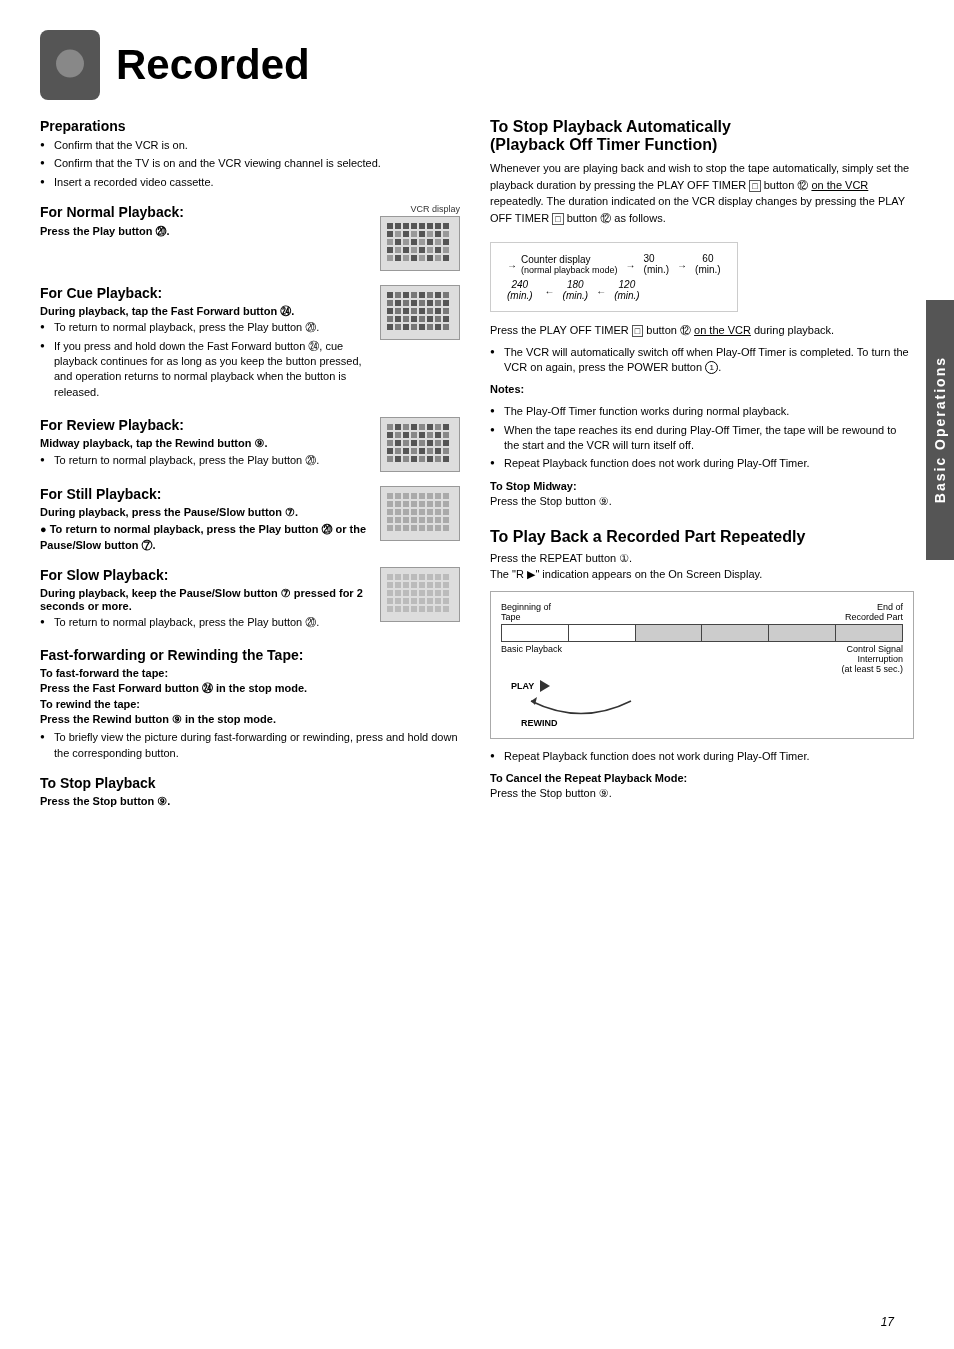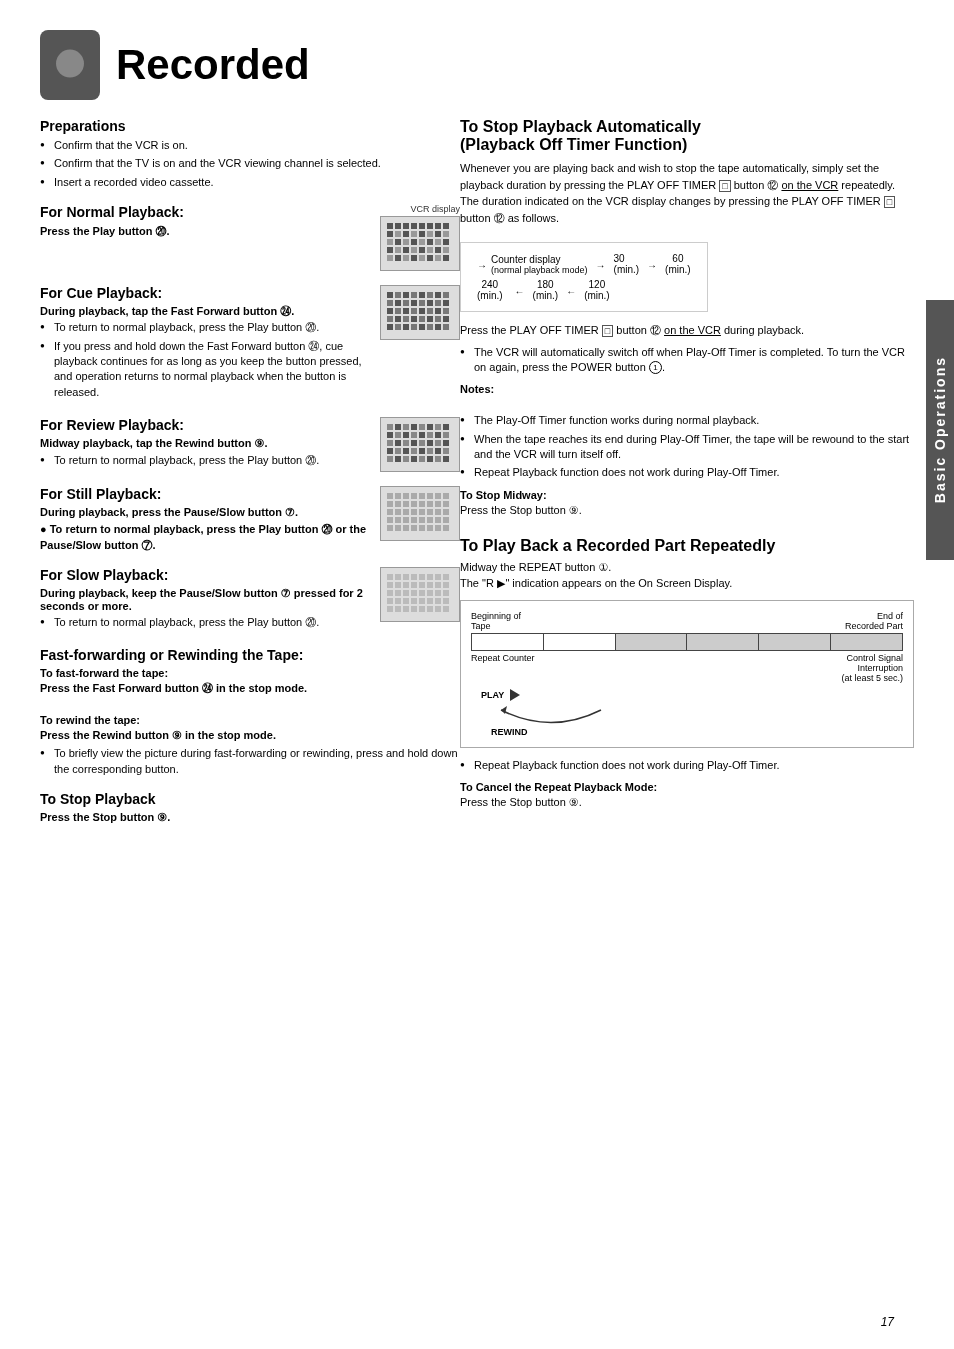--- a/index.html
+++ b/index.html
@@ -46,20 +46,21 @@
     }
     .page-title {
       font-size: 42px;
       font-weight: bold;
       color: #000;
     }
 
     
     .content {
       display: flex;
+      gap: 30px;
     }
     .col-left {
       width: 420px;
       flex-shrink: 0;
     }
     .col-right {
       flex: 1;
     }
 
     
@@ -187,21 +188,21 @@
       bottom: 20px;
       right: 60px;
       font-size: 12px;
       font-style: italic;
     }
 
     
     .notes-title {
       font-size: 11px;
       font-weight: bold;
-      margin-bottom: 18px;
+      margin-bottom: 9px;
     }
 
     .underline { text-decoration: underline; }
     .circle-num {
       display: inline-block;
       width: 13px;
       height: 13px;
       border: 1px solid #000;
       border-radius: 50%;
       text-align: center;
@@ -516,21 +517,21 @@
                   <div class="vcr-dot" style="background:#bbb"></div>
               </div>
             </div>
           </div>
         </div>
       </div>
 
       <div class="section">
         <div class="section-title">Fast-forwarding or Rewinding the Tape:</div>
         <div class="section-subtitle">To fast-forward the tape:</div>
-        <div style="font-size:11px; font-weight:bold; margin-bottom:20px;">Press the Fast Forward button ㉔ in the stop mode.</div>
+        <div style="font-size:11px; font-weight:bold; margin-bottom:4px;">Press the Fast Forward button ㉔ in the stop mode.</div>
         <div class="section-subtitle">To rewind the tape:</div>
         <div style="font-size:11px; font-weight:bold; margin-bottom:4px;">Press the Rewind button ⑨ in the stop mode.</div>
         <ul class="bullet-list">
           <li>To briefly view the picture during fast-forwarding or rewinding, press and hold down the corresponding button.</li>
         </ul>
       </div>
 
       <div class="section">
         <div class="section-title">To Stop Playback</div>
         <div class="section-subtitle">Press the Stop button ⑨.</div>
@@ -560,21 +561,21 @@
             <div style="text-align:left;">
               <div>30</div>
               <div>(min.)</div>
             </div>
             <span style="margin: 0 8px;">→</span>
             <div style="text-align:center;">
               <div>60</div>
               <div>(min.)</div>
             </div>
           </div>
-          <div style="display:flex; align-items:center; font-size:10px;">
+          <div style="display:flex; align-items:center; font-size:10px;font-style:italic;">
             <div style="text-align:center; margin-right:4px;">
               <div>240</div>
               <div>(min.)</div>
             </div>
             <span style="margin:0 8px;">←</span>
             <div style="text-align:center;">
               <div>180</div>
               <div>(min.)</div>
             </div>
             <span style="margin:0 8px;">←</span>
@@ -603,21 +604,21 @@
         </div>
 
         <div style="margin-top:8px;">
           <div class="section-subtitle">To Stop Midway:</div>
           <div style="font-size:11px;">Press the Stop button ⑨.</div>
         </div>
       </div>
 
       <div class="section" style="margin-top:20px;">
         <div class="big-section-title">To Play Back a Recorded Part Repeatedly</div>
-        <div style="font-size:11px; margin-bottom:3px;">Midway the REPEAT button ①.</div>
+        <div style="font-size:11px; margin-bottom:3px;">Press the REPEAT button ①.</div>
         <div style="font-size:11px; margin-bottom:6px;">The "R ▶" indication appears on the On Screen Display.</div>
 
         <div class="repeat-diagram">
 
           <div style="display:flex; justify-content:space-between; font-size:9px; margin-bottom:2px;">
             <div>
               <div>Beginning of</div>
               <div>Tape</div>
             </div>
             <div style="text-align:right;">
@@ -629,21 +630,21 @@
           <div style="display:flex; width:100%; height:18px; border:1.5px solid #444; margin-bottom:2px;">
             <div style="flex:1; background:#fff; border-right:1px solid #444;"></div>
             <div style="flex:1; background:#fff; border-right:1px solid #444;"></div>
             <div style="flex:1; background:#ccc; border-right:1px solid #444;"></div>
             <div style="flex:1; background:#ccc; border-right:1px solid #444;"></div>
             <div style="flex:1; background:#ccc; border-right:1px solid #444;"></div>
             <div style="flex:1; background:#ccc;"></div>
           </div>
 
           <div style="display:flex; justify-content:space-between; font-size:9px; margin-bottom:6px;">
-            <div>Repeat Counter</div>
+            <div>Basic Playback</div>
             <div style="text-align:right;">
               <div>Control Signal</div>
               <div>Interruption</div>
               <div>(at least 5 sec.)</div>
             </div>
           </div>
 
           <div style="display:flex; flex-direction:column; align-items:flex-start; margin-left:10px;">
             <div style="display:flex; align-items:center; gap:6px; margin-bottom:4px;">
               <div style="font-size:9px; font-weight:bold;">PLAY</div>

